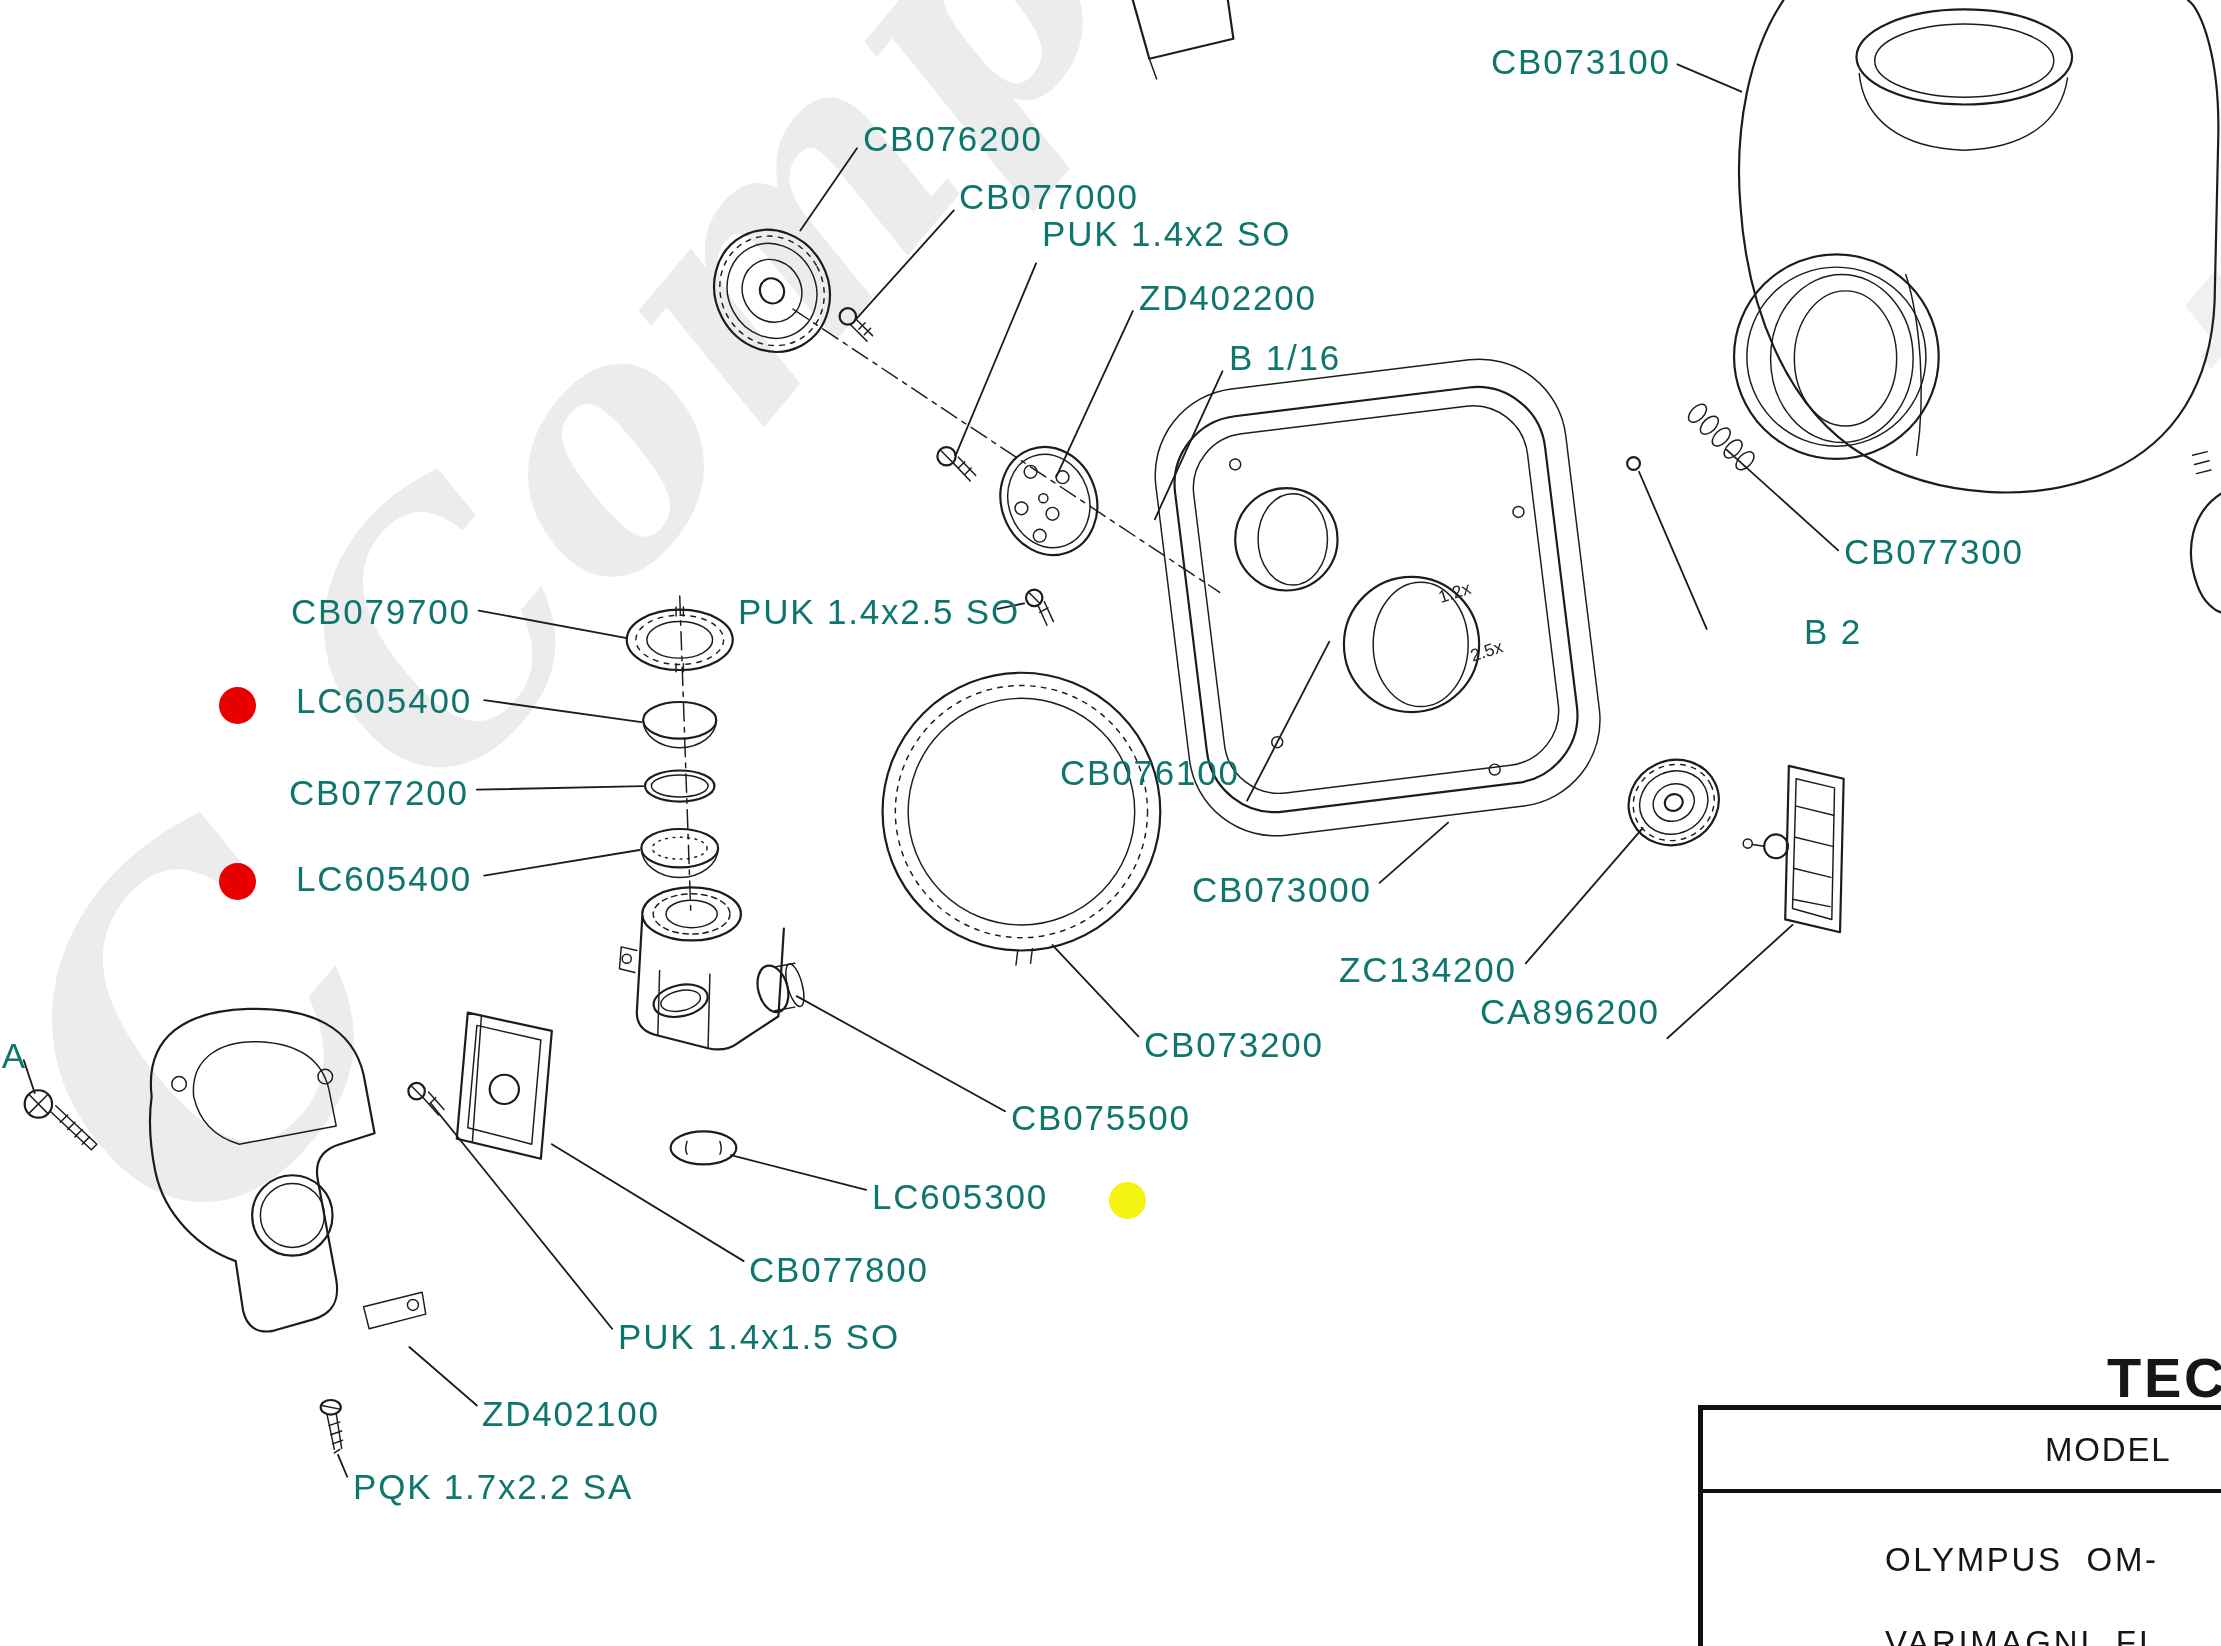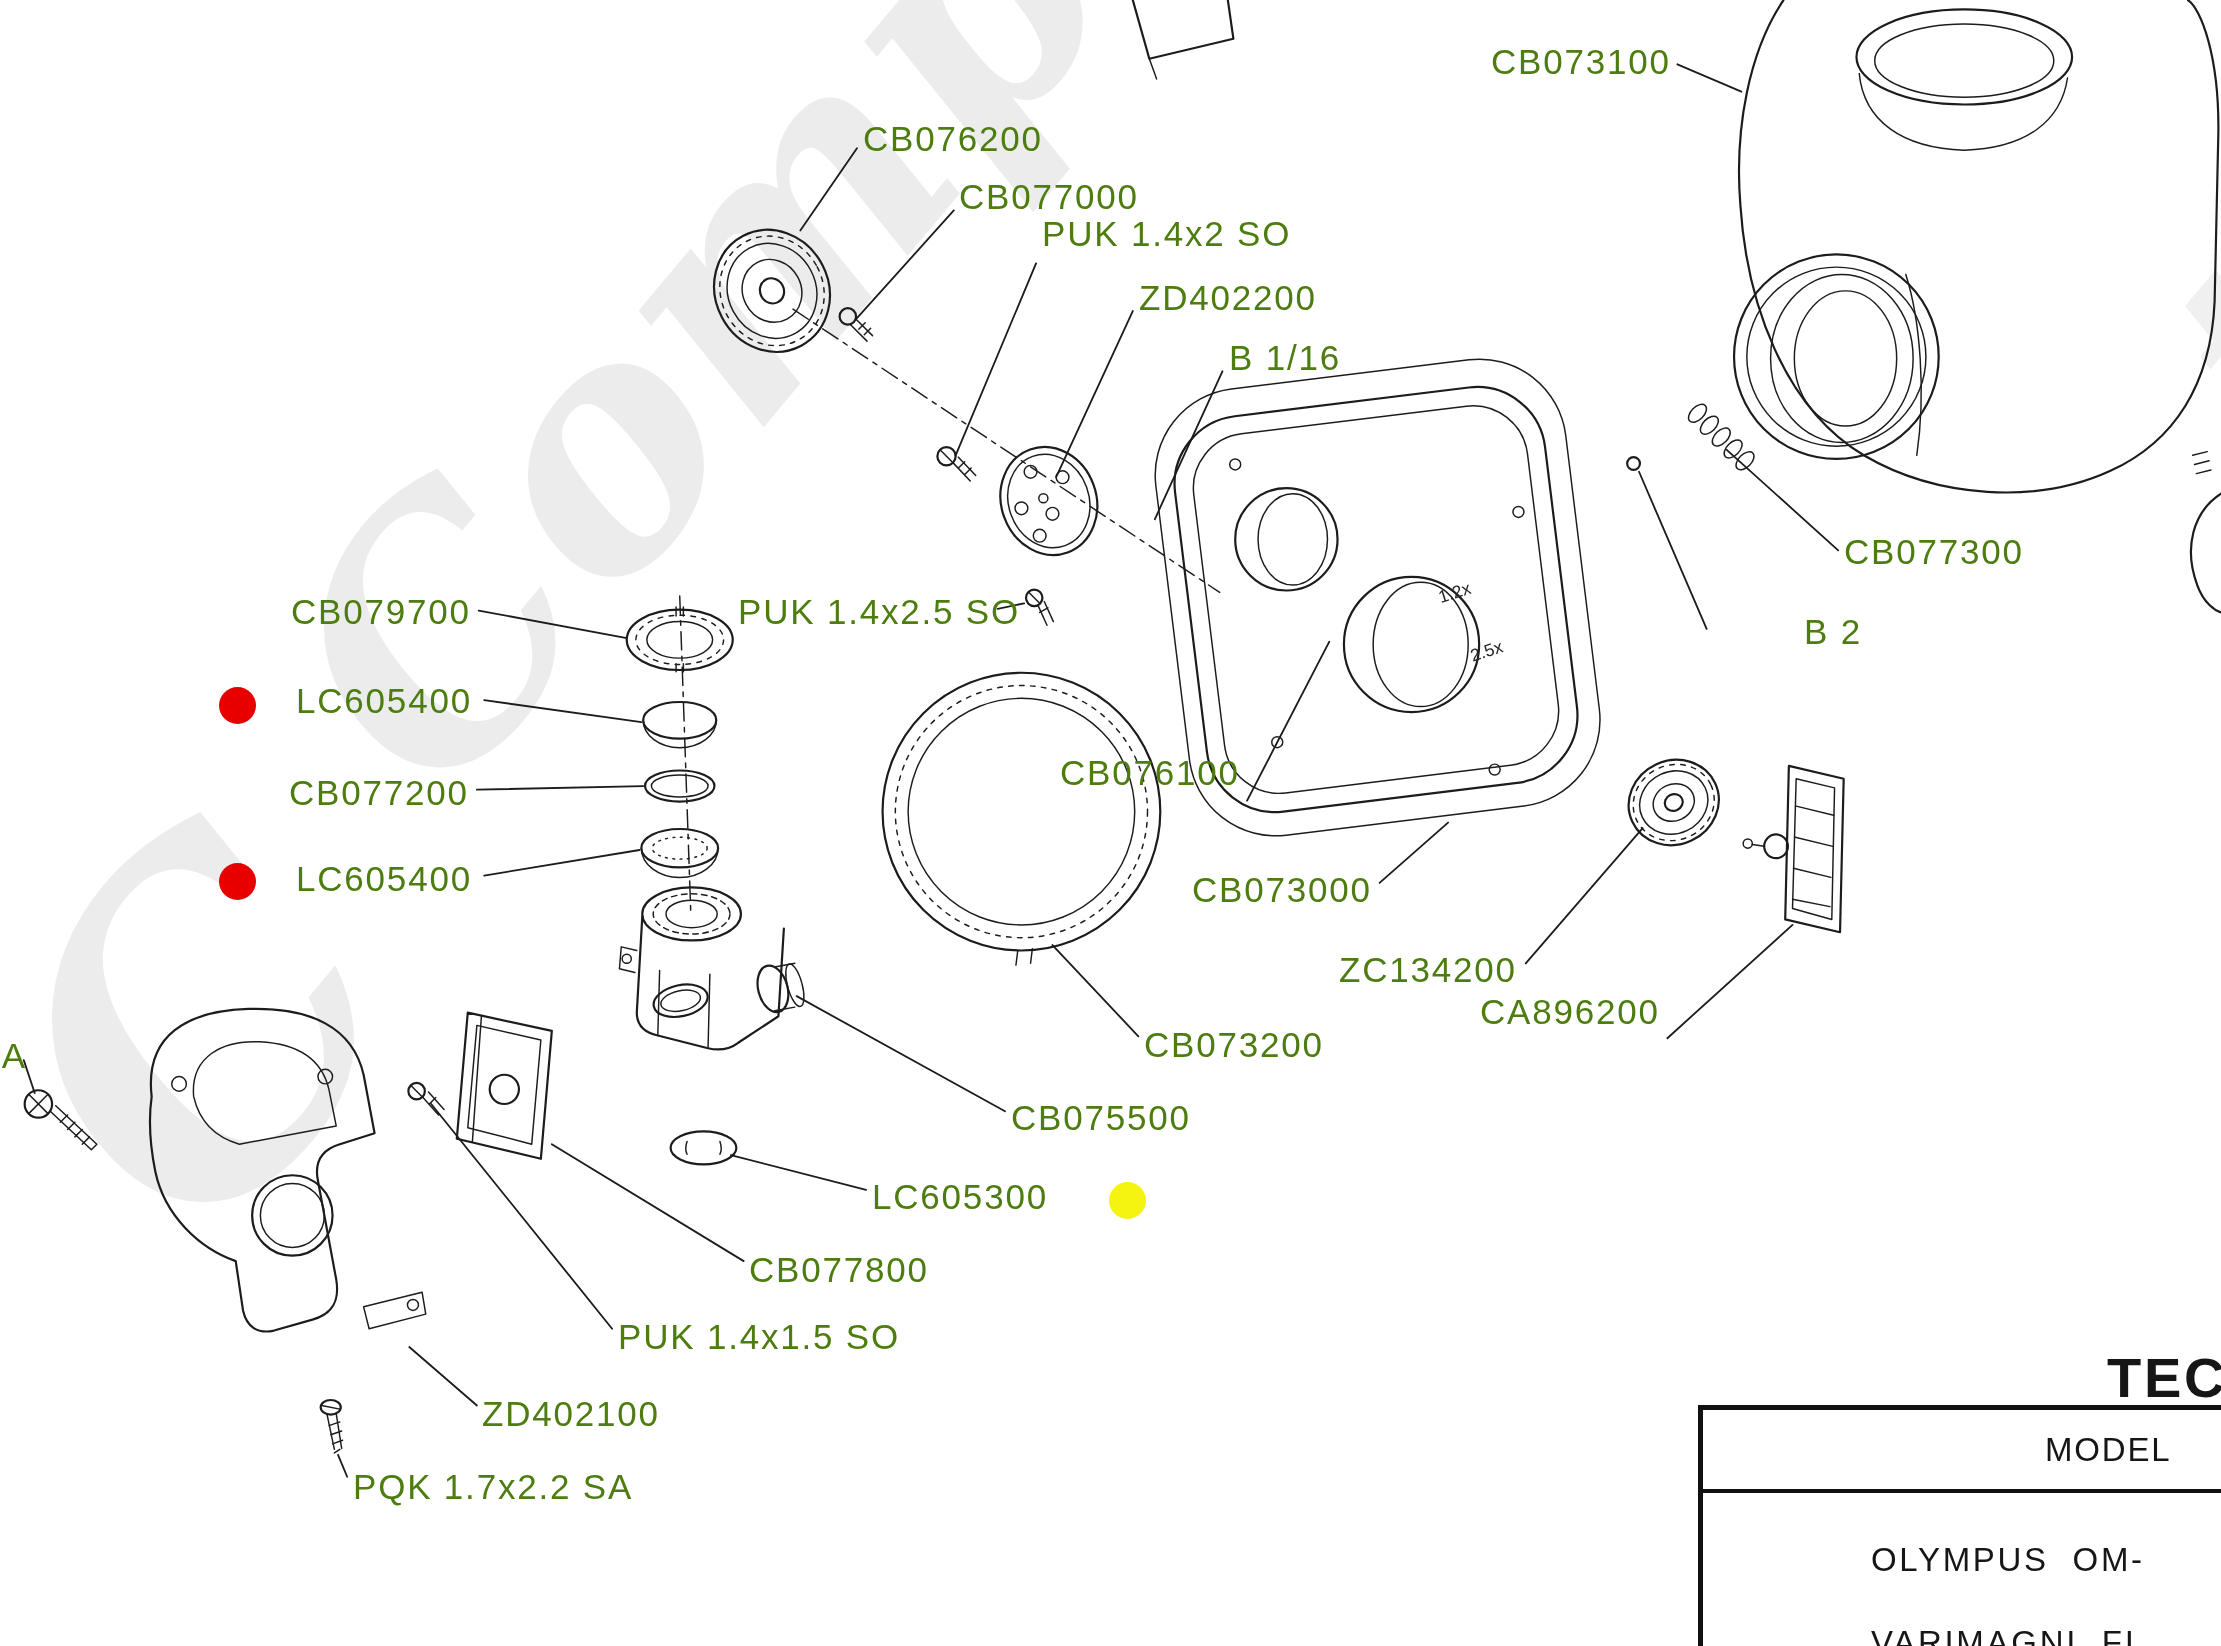--- a/index.html
+++ b/index.html
@@ -16,28 +16,28 @@
   .wm3{left:2120px;top:311px;font-size:274px;transform:rotate(-50deg);transform-origin:left top;color:#f0f0f0;}
   svg#art{position:absolute;left:0;top:0;}
   .ln{fill:none;stroke:#1c1c1c;stroke-width:2.4;stroke-linecap:round;stroke-linejoin:round;}
   .thin{stroke-width:1.6;}
   .dash{stroke-dasharray:20 7 5 7;stroke-width:1.6;}
   .rib{stroke-dasharray:5 7;stroke-width:1.6;}
   .leader{stroke-width:2;}
   svg text{font-family:"Liberation Sans",sans-serif;fill:#222;}
   .lbl{
     position:absolute;font-size:35px;letter-spacing:1.8px;white-space:pre;
-    color:#4d7c0f;line-height:1.05;
+    color:#0f766e;line-height:1.05;
   }
   .dot{position:absolute;width:37px;height:37px;border-radius:50%;}
   .tb-line{position:absolute;background:#111;}
   .tb-text{position:absolute;white-space:pre;color:#161616;}
   .tb-heading{font-size:56px;font-weight:bold;letter-spacing:2.7px;}
   .tb-model{font-size:33px;letter-spacing:1.8px;}
-  .tb-row{font-size:33px;letter-spacing:2.7px;}
+  .tb-row{font-size:33px;letter-spacing:2.7px;margin-left:14px;}
 </style>
 </head>
 <body>
 
 <div id="stage">
 
   <div class="wm wm1">Comput</div>
   <div class="wm wm2">C</div>
   <div class="wm wm3">t</div>
 

